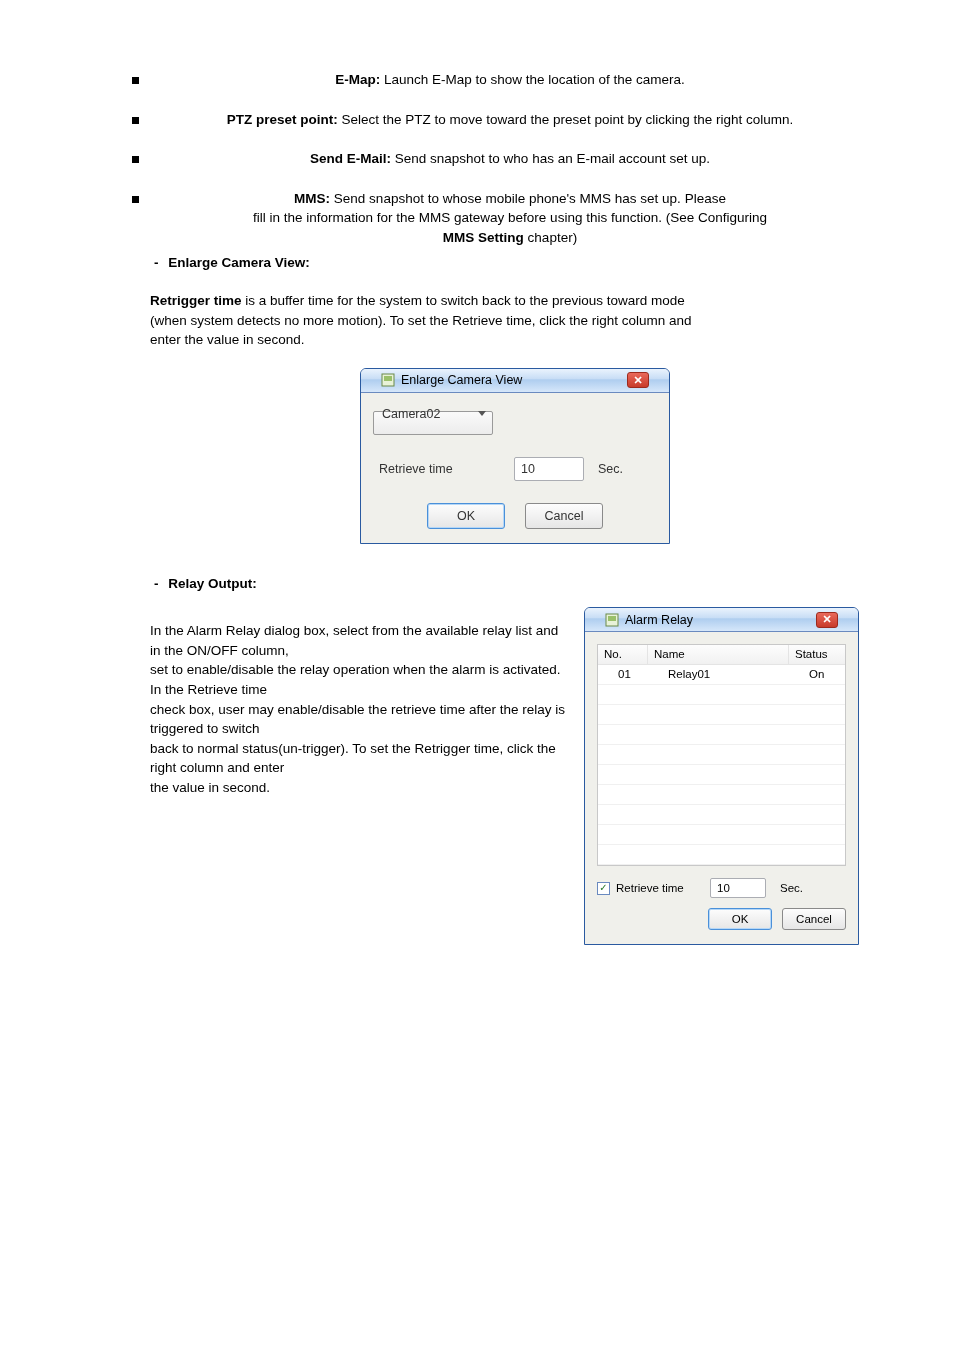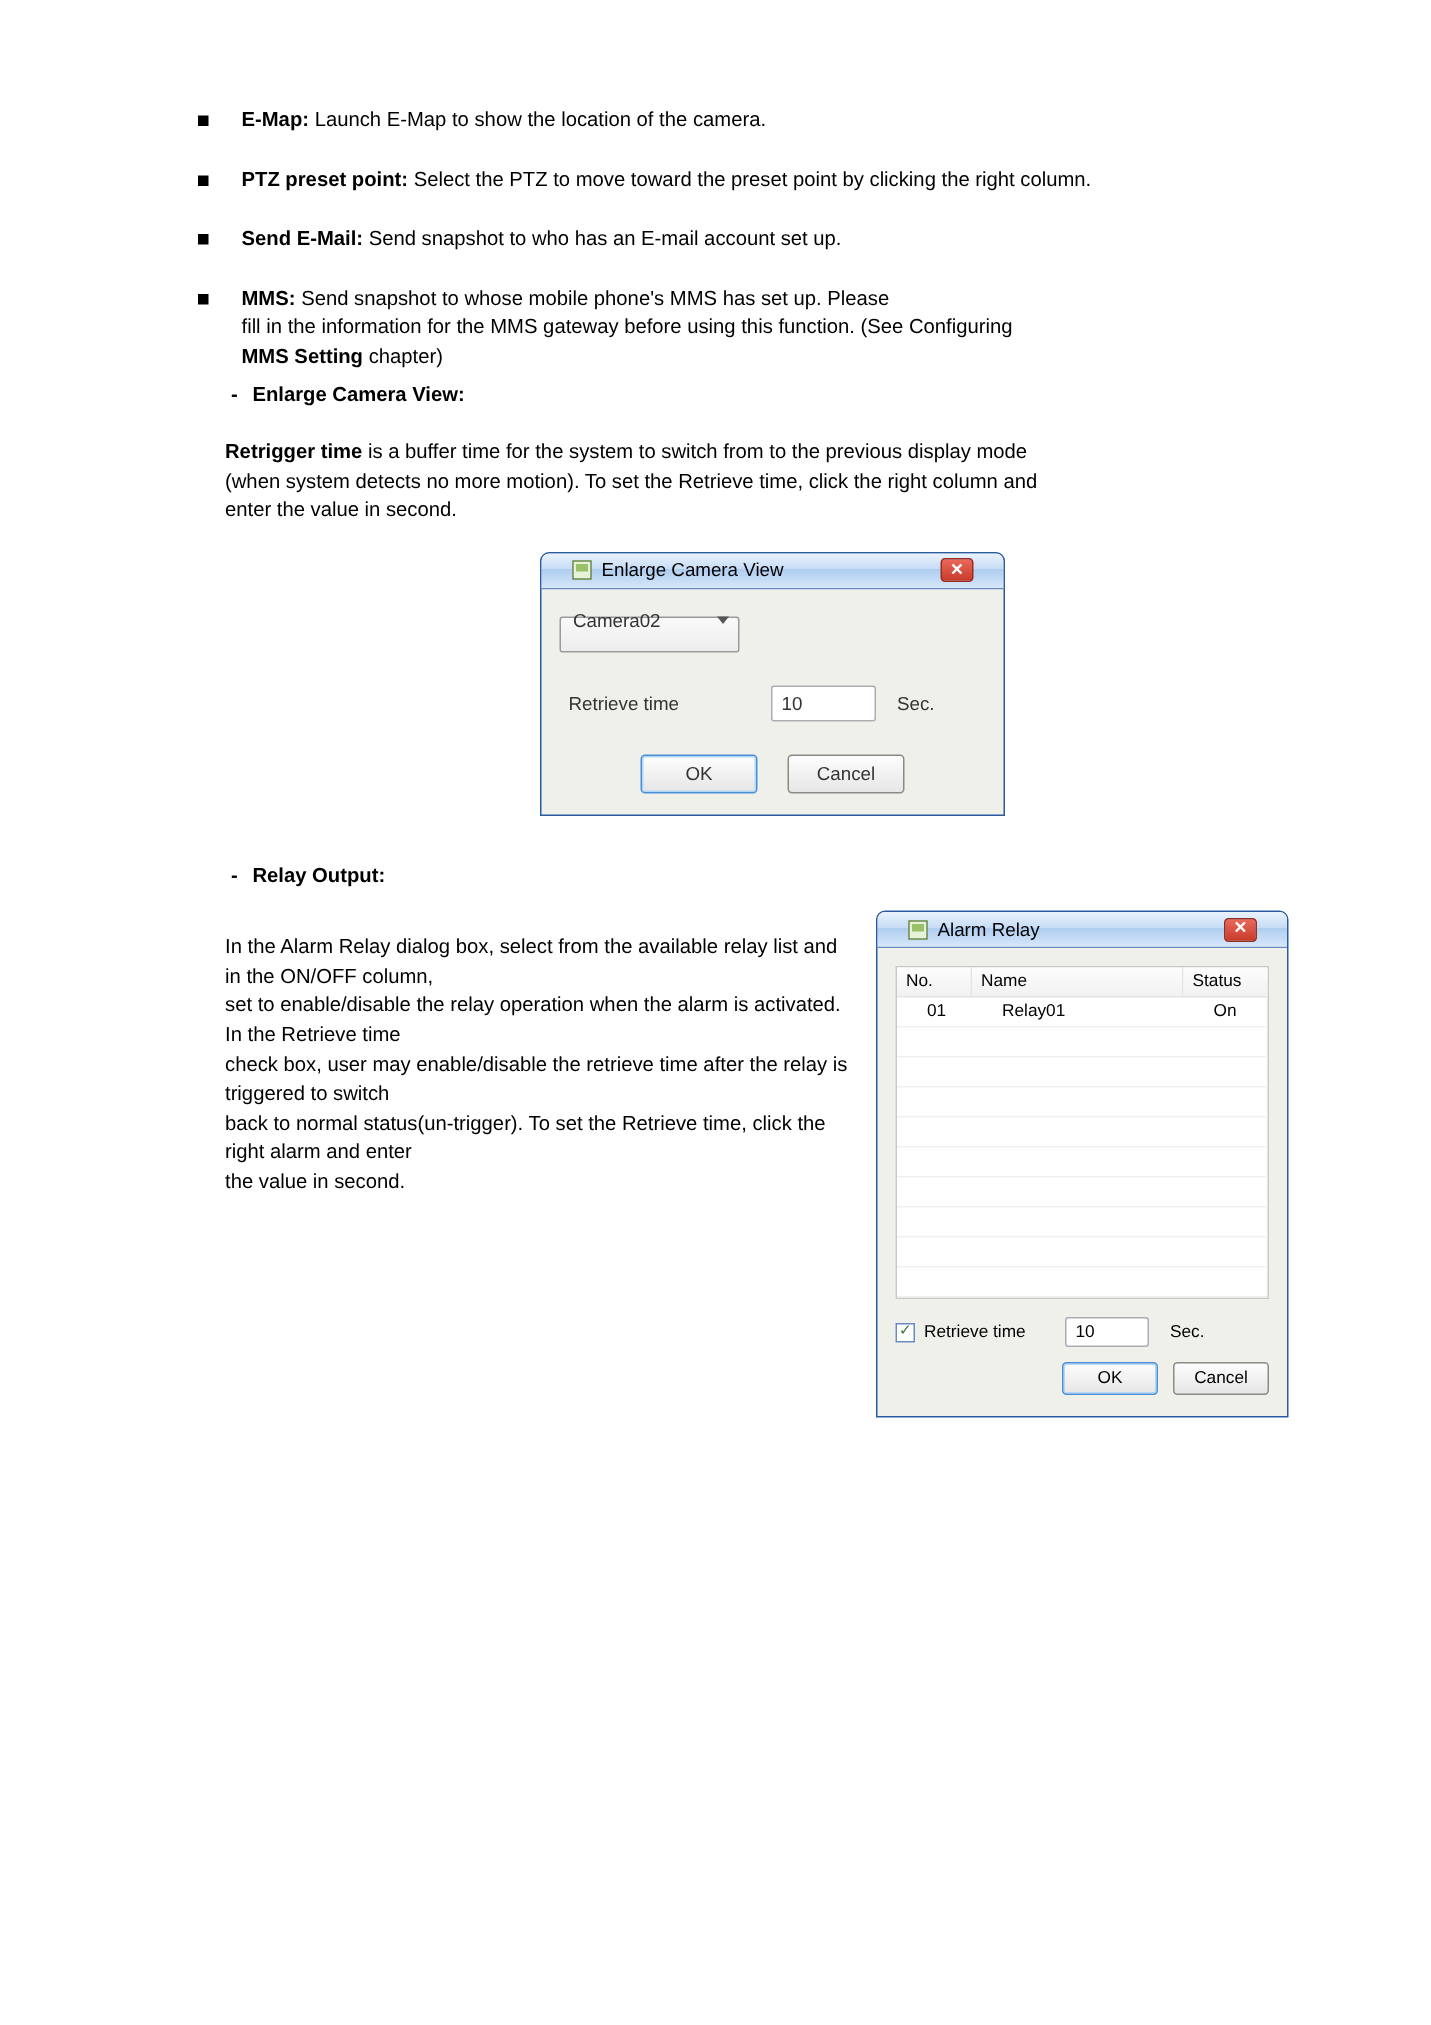--- a/index.html
+++ b/index.html
@@ -11,20 +11,21 @@
     font-size: 13.5px;
     background: #fff;
     color: #000;
     line-height: 1.45;
   }
   .page {
     padding: 70px 95px 40px 110px;
   }
   .bullet-list {
     margin: 0 0 0 22px;
+    text-align: center;
   }
   .bullet-row {
     display: flex;
     margin-bottom: 20px;
   }
   .bullet-sq {
     width: 7px; height: 7px;
     background: #000;
     margin-top: 7px;
     margin-right: 22px;
@@ -310,21 +311,21 @@
     </div>
   </div>
 
   <div class="subitem">
     <div class="subitem-title">
       <span class="dash">-</span>
       <span class="name">Enlarge Camera View:</span>
     </div>
     <div class="subitem-body2">
       <span>
-        <b>Retrigger time</b><span> is a buffer time for the system to switch from to the previous display mode</span>
+        <b>Retrigger time</b><span> is a buffer time for the system to switch back to the previous toward mode</span>
       </span>
       <div>(when system detects no more motion). To set the Retrieve time, click the right column and</div>
       <div>enter the value in second.</div>
     </div>
 
     <div class="dlg1">
       <div class="titlebar">
         <span class="title-icon small-app-icon">
           <svg width="14" height="14">
               <rect x="1" y="1" width="12" height="12" fill="#e8f2d8" stroke="#6a8a4a"></rect>
@@ -363,21 +364,21 @@
   <div class="subitem" style="margin-top:9px;">
     <div class="subitem-title">
       <span class="dash">-</span>
       <span class="name">Relay Output:</span>
     </div>
     <div class="dlg2-row">
       <div class="dlg2-textcol subitem-body">
         <div>In the Alarm Relay dialog box, select from the available relay list and in the ON/OFF column,</div>
         <div>set to enable/disable the relay operation when the alarm is activated. In the Retrieve time</div>
         <div>check box, user may enable/disable the retrieve time after the relay is triggered to switch</div>
-        <div>back to normal status(un-trigger). To set the Retrieve time, click the right alarm and enter</div>
+        <div>back to normal status(un-trigger). To set the Retrigger time, click the right column and enter</div>
         <div>the value in second.</div>
       </div>
 
       <div class="dlg2">
         <div class="titlebar">
           <span class="title-icon small-app-icon">
             <svg width="14" height="14">
                 <rect x="1" y="1" width="12" height="12" fill="#e8f2d8" stroke="#6a8a4a"></rect>
                 <rect x="3" y="3" width="8" height="5" fill="#9ac06a"></rect>
               </svg>

